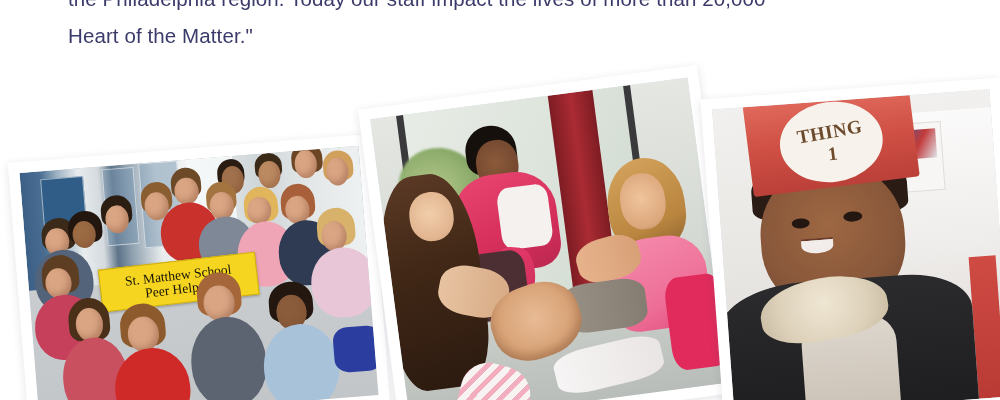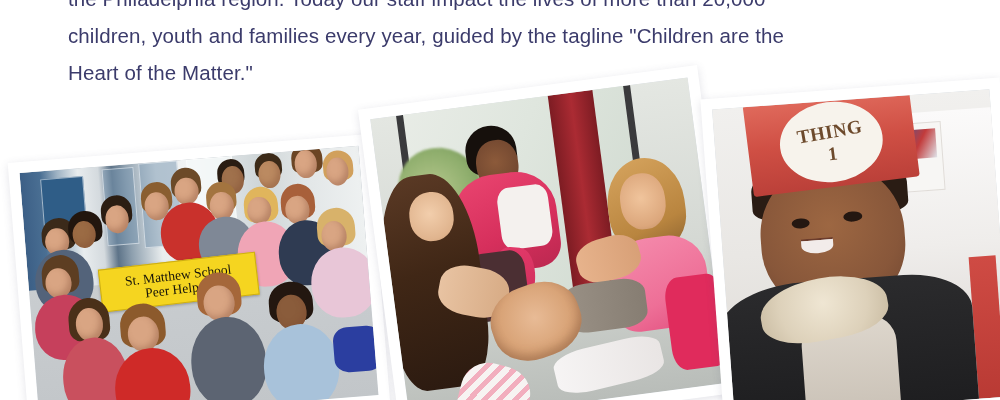--- a/index.html
+++ b/index.html
@@ -333,21 +333,20 @@
     border-radius: 30% 30% 0 0;
   }
 </style>
 </head>
 <body>
 
 <div id="page">
 
   <div class="body-copy">
     <span class="line">the Philadelphia region. Today our staff impact the lives of more than 20,000</span>
-    <span class="line">children, youth and families every year, guided by the tagline "Children are the</span>
     <span class="line">Heart of the Matter."</span>
   </div>
 
   <div class="collage">
 
     <div class="photo" id="photo-1">
       <div class="frame">
         <div class="scene">
 
           <div class="p1-building"></div>

